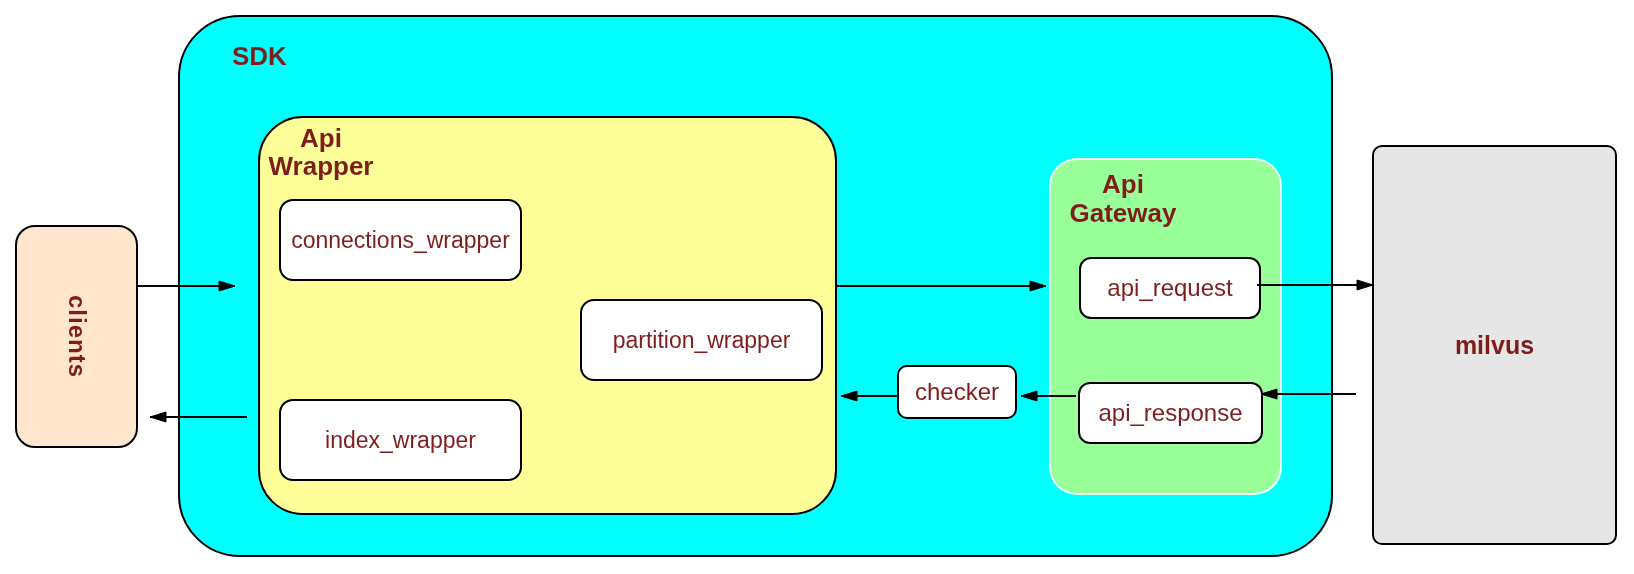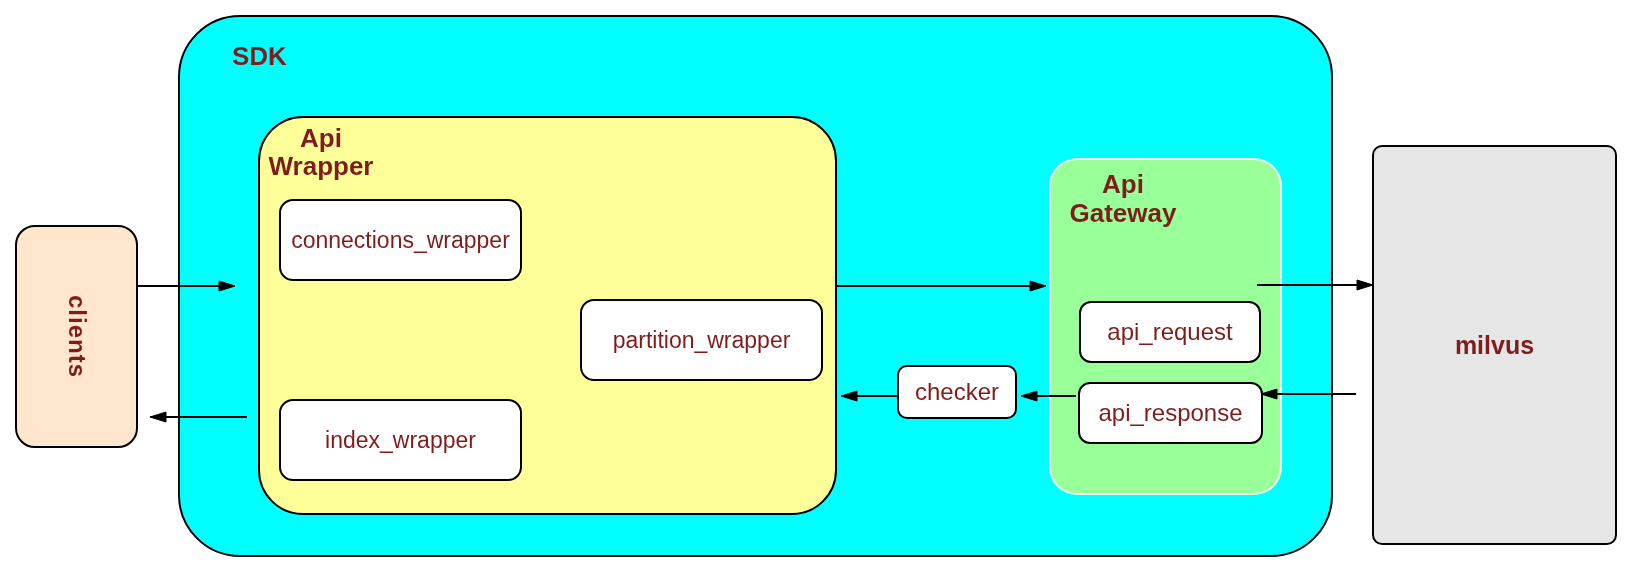--- a/index.html
+++ b/index.html
@@ -46,21 +46,21 @@
   .checker{left:897px;top:365px;width:120px;height:54px;border-radius:10px;font-size:24px;}
   
   .api-gateway{
     left:1049px;top:158px;width:233px;height:337px;border-radius:28px;
     border:2px solid rgba(255,255,255,0.85);
   }
   .api-gateway-label{
     position:absolute;left:10px;top:10px;width:124px;
     text-align:center;font-weight:bold;font-size:26px;line-height:1.1;
   }
-  .api-request{position:absolute;left:28px;top:97px;width:178px;height:58px;border:2px solid #000;border-radius:12px;font-size:24px;margin-top:44px;}
+  .api-request{position:absolute;left:28px;top:97px;width:178px;height:58px;border:2px solid #000;border-radius:12px;font-size:24px;}
   .api-response{position:absolute;left:27px;top:222px;width:181px;height:58px;border:2px solid #000;border-radius:12px;font-size:24px;}
   
   .milvus{
     left:1372px;top:145px;width:245px;height:400px;border-radius:10px;
     display:flex;align-items:center;justify-content:center;
     font-weight:bold;font-size:25px;
   }
   
   .arrows{position:absolute;left:0;top:0;width:1634px;height:574px;pointer-events:none;}
 </style>

